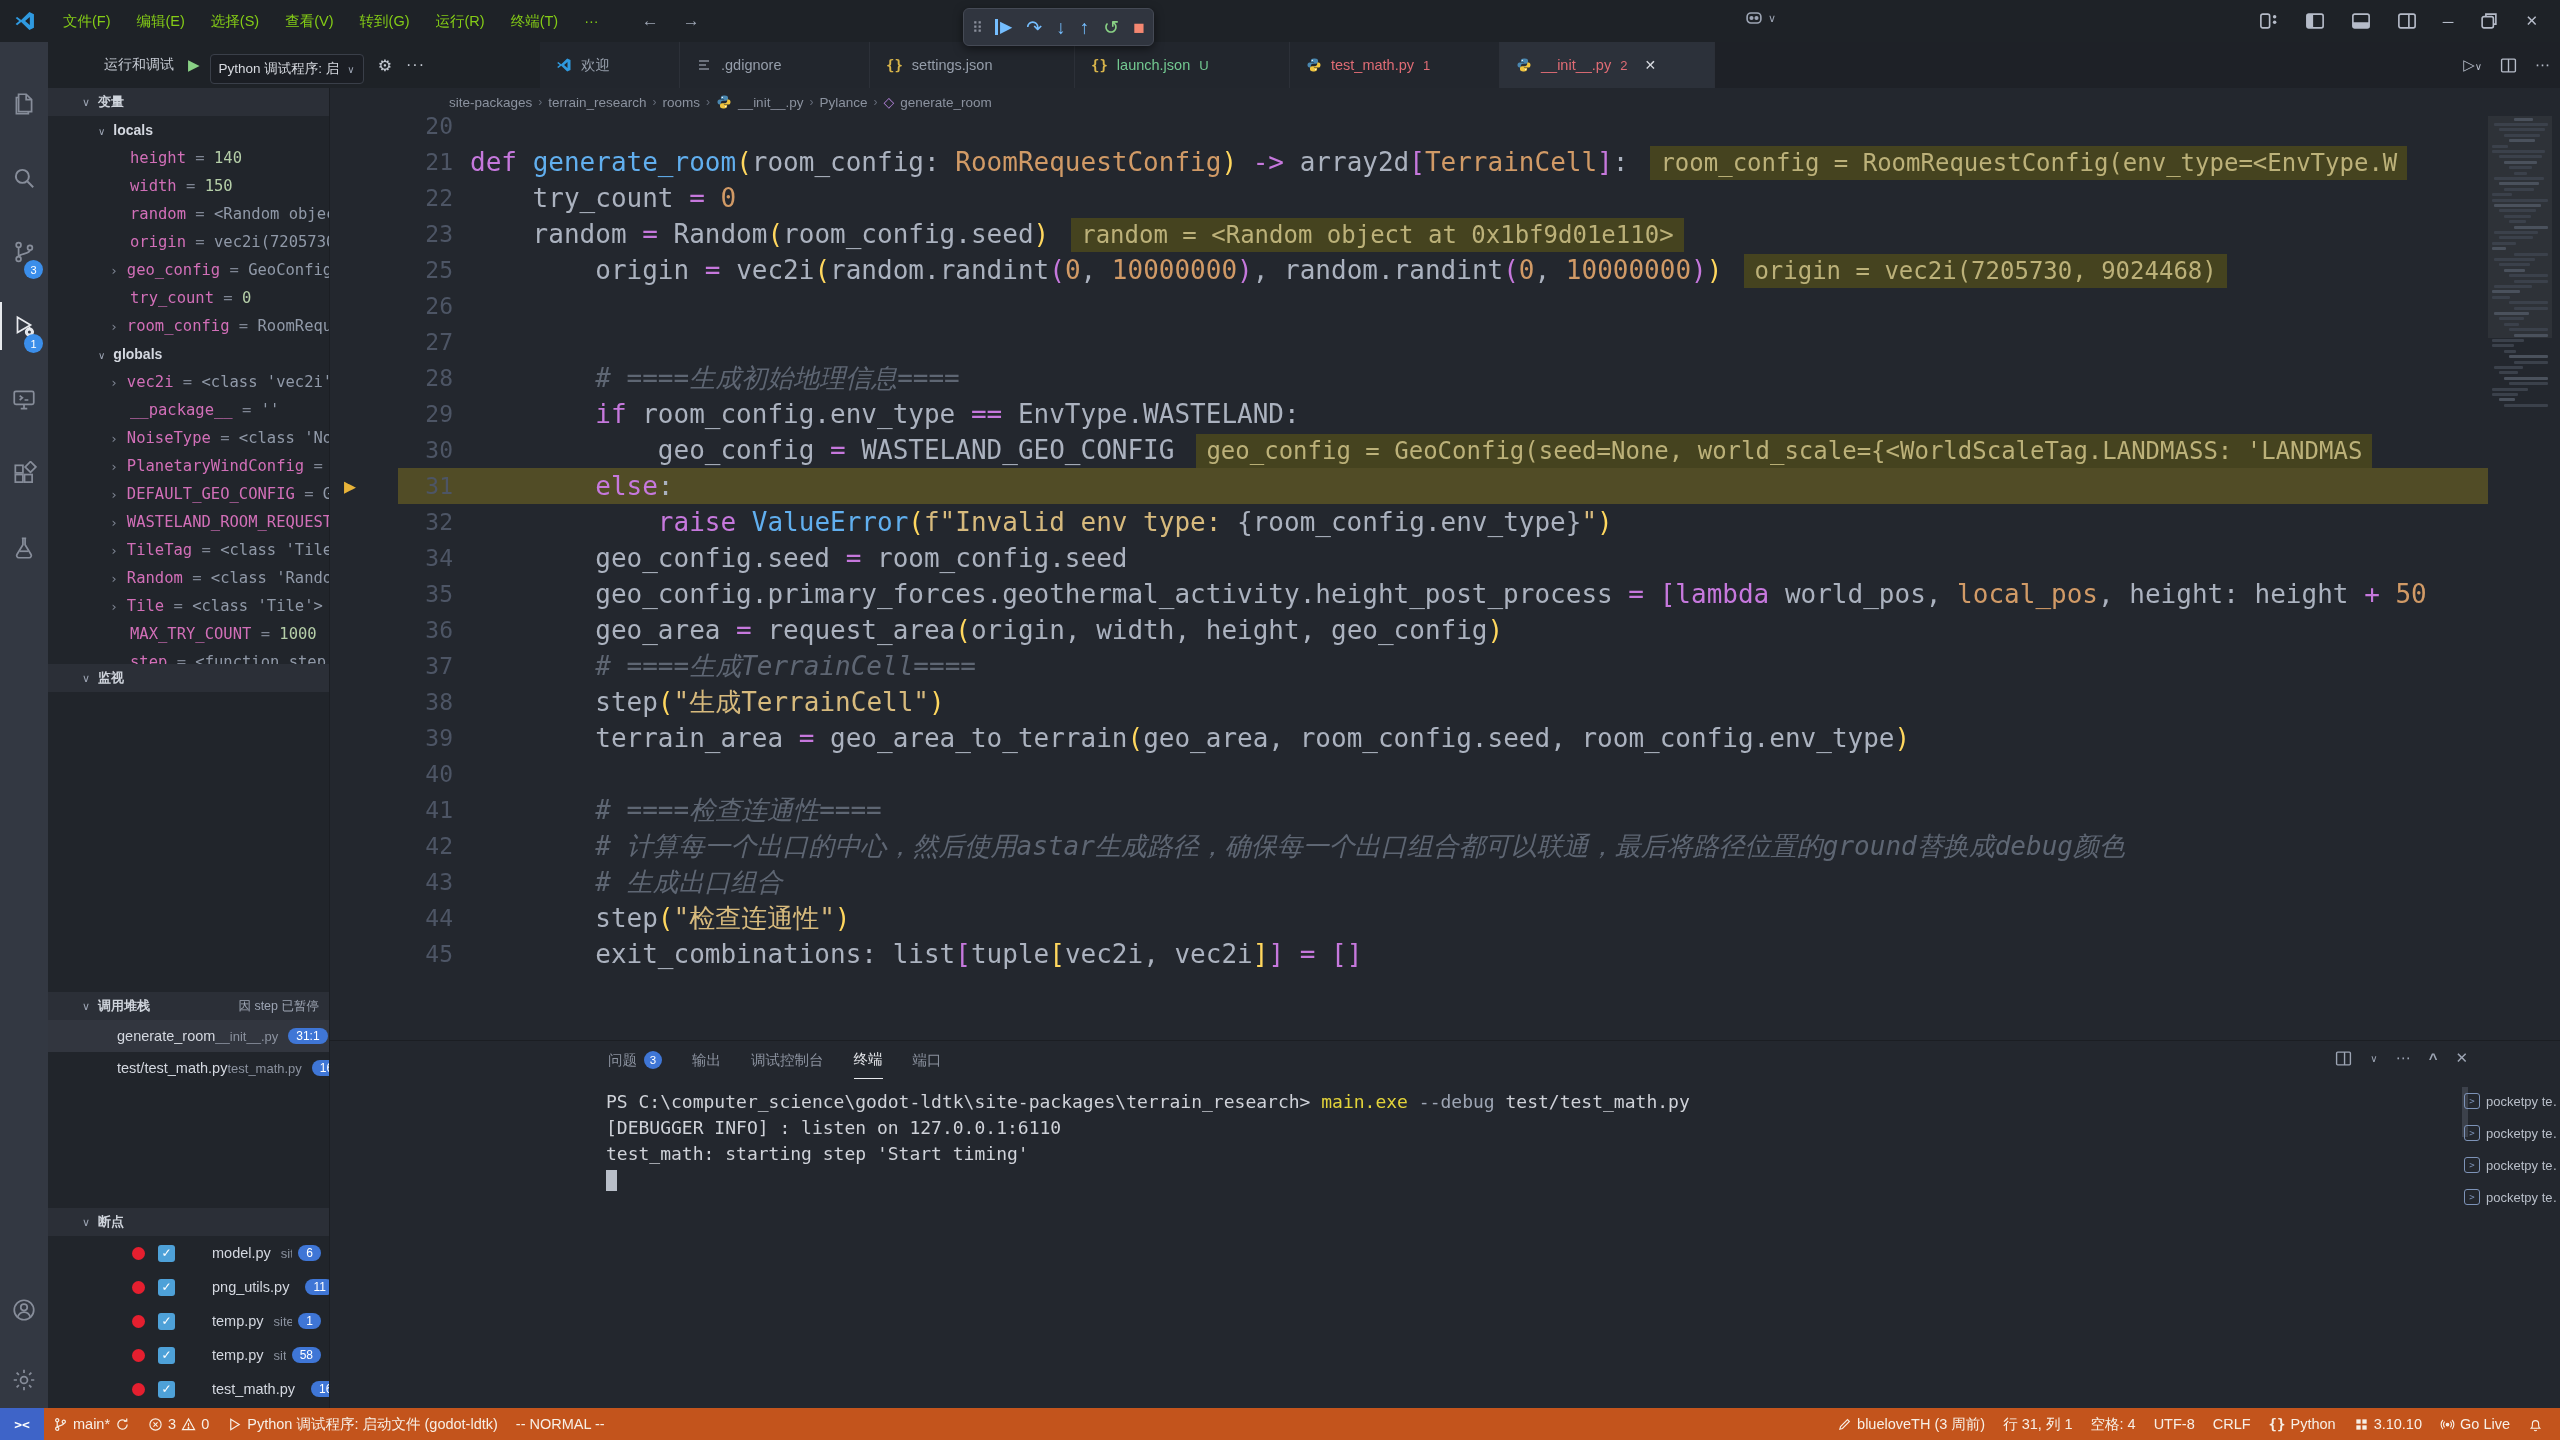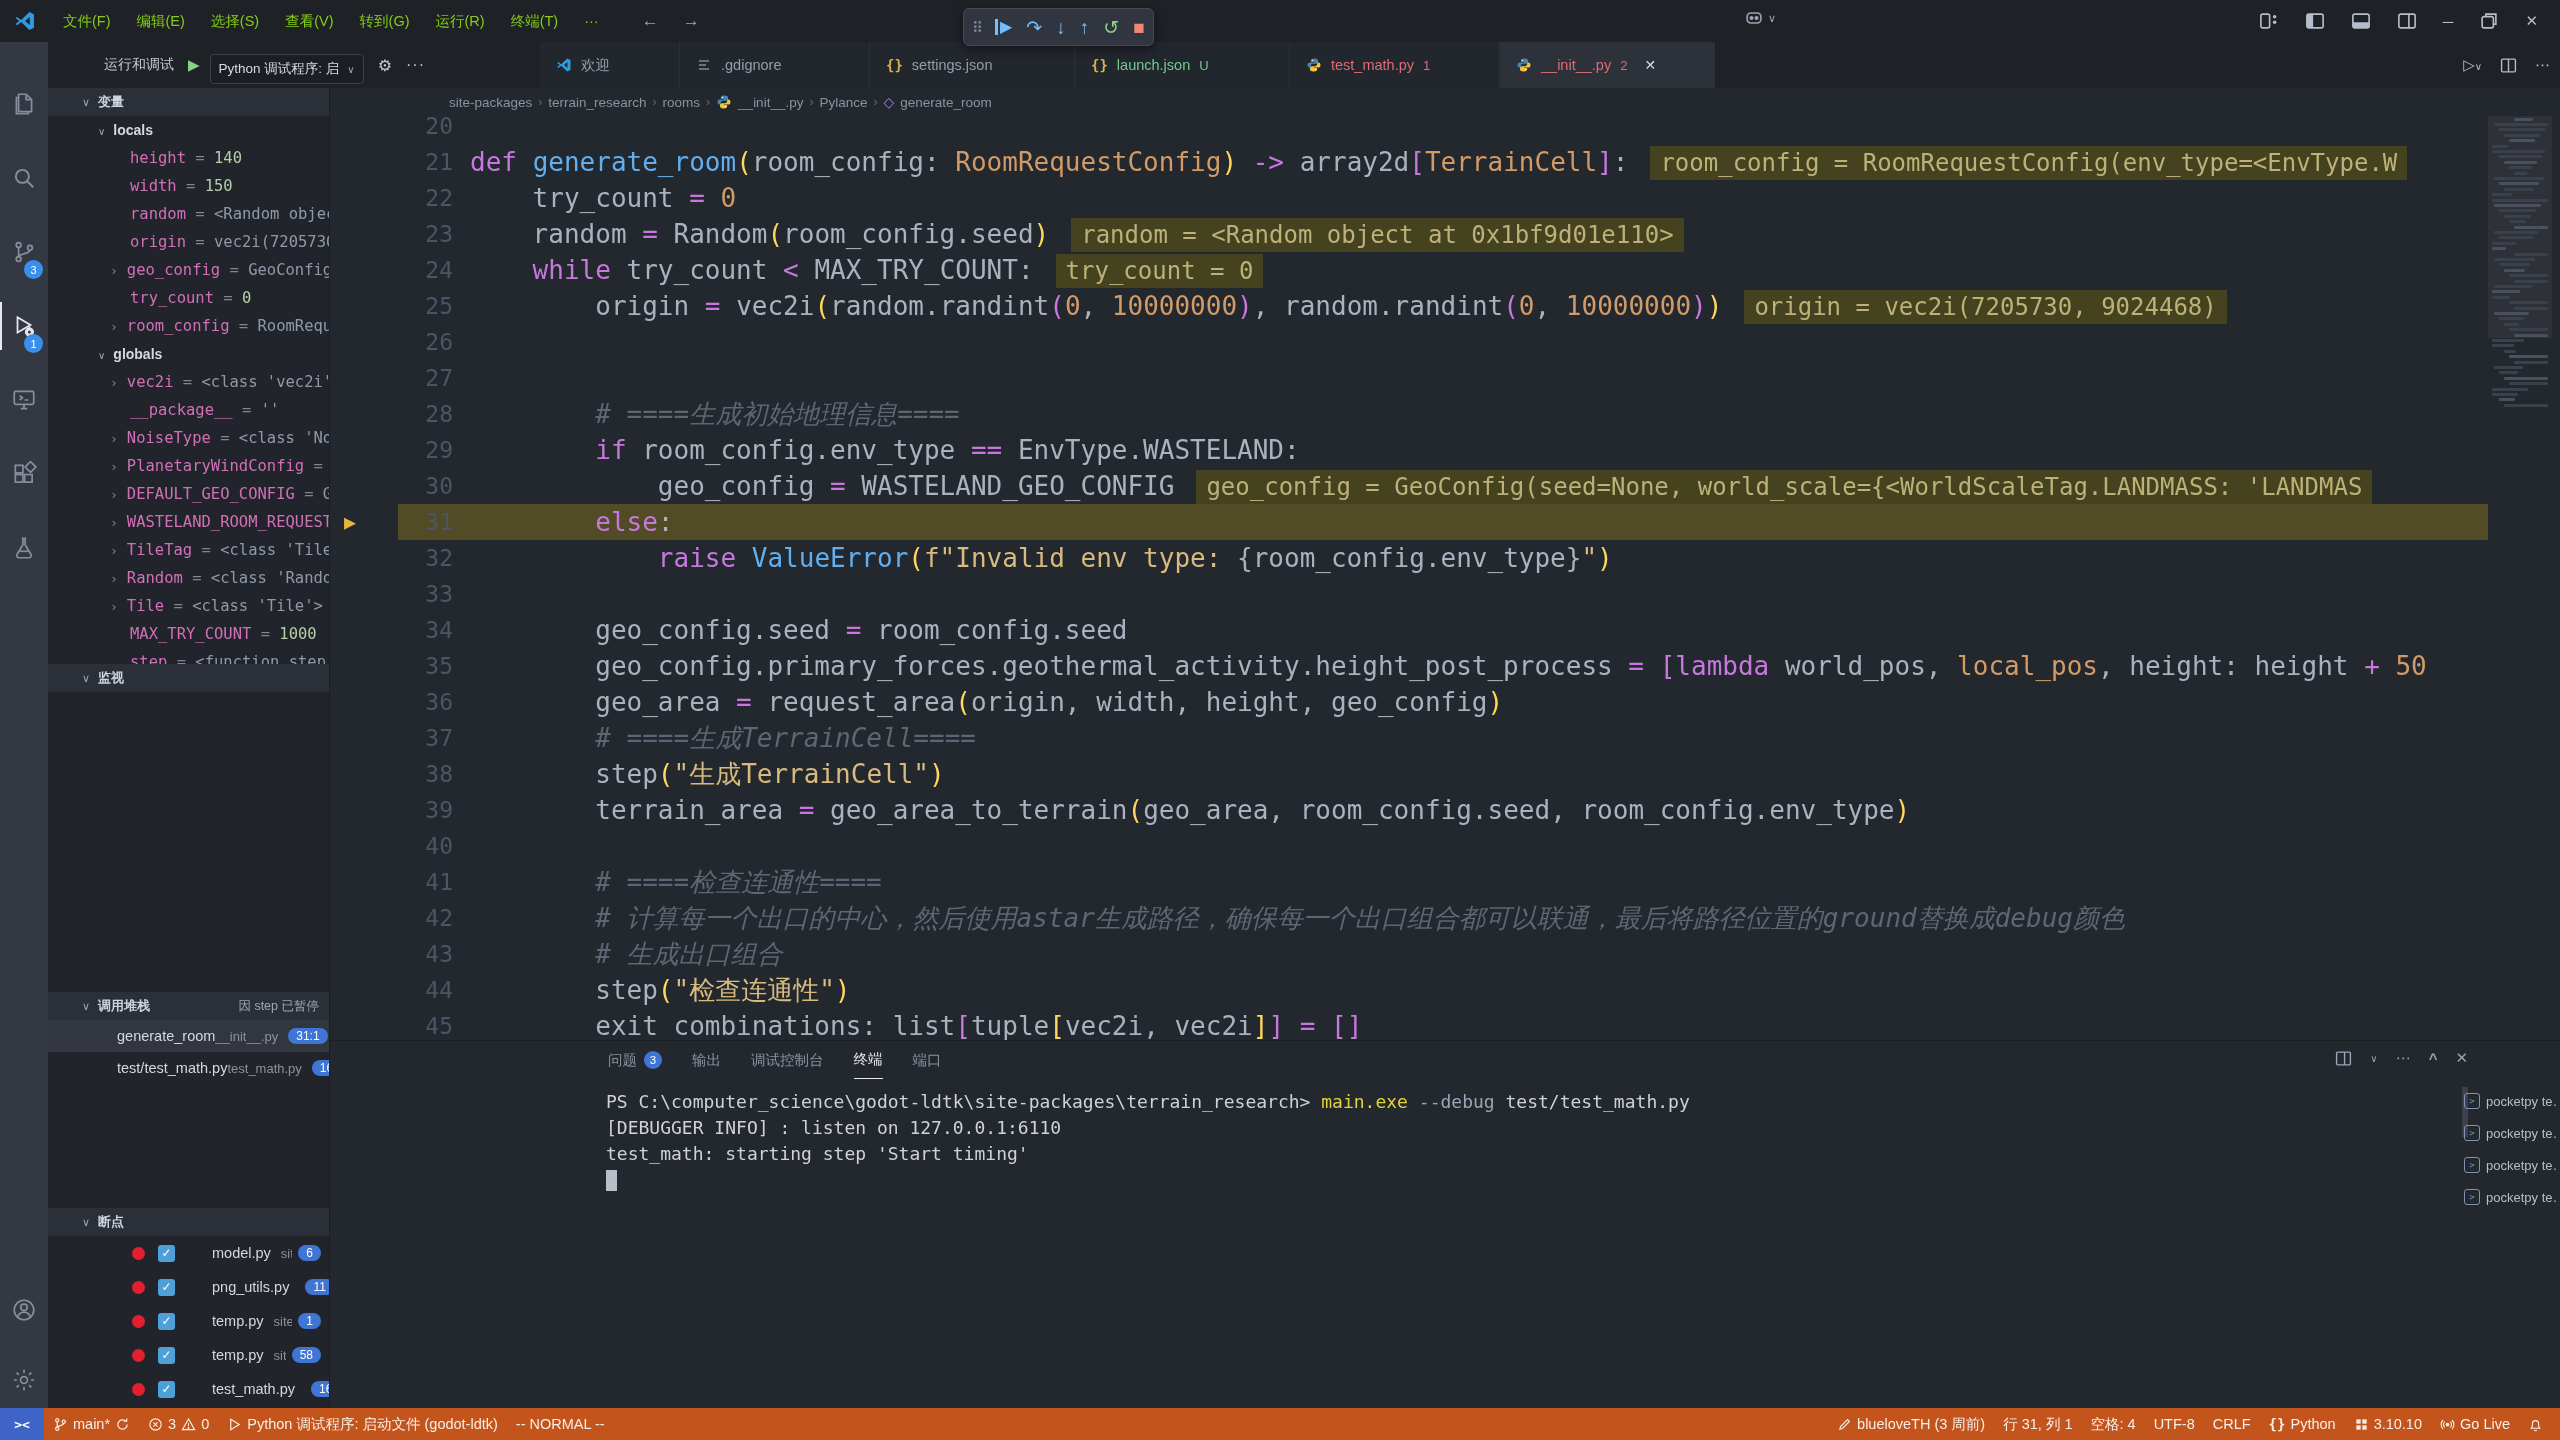--- a/index.html
+++ b/index.html
@@ -371,30 +371,28 @@
         <span>Pylance</span>
         <span class="bc-sep">›</span>
         <span class="bc-meth">◇</span>
         <span>generate_room</span>
       </div>
     <div id="codelines">
         <div class="line"><span class="lnum">20</span><span></span></div>
         <div class="line"><span class="lnum">21</span><span><span class="tk-k">def </span><span class="tk-f">generate_room</span><span class="tk-y">(</span><span class="tk-w">room_config</span><span class="tk-w">: </span><span class="tk-t">RoomRequestConfig</span><span class="tk-y">)</span><span class="tk-k"> -&gt; </span><span class="tk-w">array2d</span><span class="tk-v">[</span><span class="tk-t">TerrainCell</span><span class="tk-v">]</span><span class="tk-w">:</span><span class="chip">room_config = RoomRequestConfig(env_type=&lt;EnvType.W</span></span></div>
         <div class="line"><span class="lnum">22</span><span><span class="tk-w">    try_count </span><span class="tk-k">= </span><span class="tk-n">0</span></span></div>
         <div class="line"><span class="lnum">23</span><span><span class="tk-w">    random </span><span class="tk-k">= </span><span class="tk-w">Random</span><span class="tk-y">(</span><span class="tk-w">room_config.seed</span><span class="tk-y">)</span><span class="chip">random = &lt;Random object at 0x1bf9d01e110&gt;</span></span></div>
-        <div class="line"><span class="lnum">24</span><span><span class="tk-k">    while </span><span class="tk-w">try_count </span><span class="tk-k">&lt; </span><span class="tk-w">MAX_TRY_COUNT</span><span class="tk-w">:</span><span class="chip">try_count = 0</span></span></div>
         <div class="line"><span class="lnum">25</span><span><span class="tk-w">        origin </span><span class="tk-k">= </span><span class="tk-w">vec2i</span><span class="tk-y">(</span><span class="tk-w">random.randint</span><span class="tk-v">(</span><span class="tk-n">0</span><span class="tk-w">, </span><span class="tk-n">10000000</span><span class="tk-v">)</span><span class="tk-w">, </span><span class="tk-w">random.randint</span><span class="tk-v">(</span><span class="tk-n">0</span><span class="tk-w">, </span><span class="tk-n">10000000</span><span class="tk-v">)</span><span class="tk-y">)</span><span class="chip">origin = vec2i(7205730, 9024468)</span></span></div>
         <div class="line"><span class="lnum">26</span></div>
         <div class="line"><span class="lnum">27</span><span></span></div>
         <div class="line"><span class="lnum">28</span><span><span class="tk-c">        # ====生成初始地理信息====</span></span></div>
         <div class="line"><span class="lnum">29</span><span><span class="tk-k">        if </span><span class="tk-w">room_config.env_type </span><span class="tk-k">== </span><span class="tk-w">EnvType.WASTELAND</span><span class="tk-w">:</span></span></div>
         <div class="line"><span class="lnum">30</span><span><span class="tk-w">            geo_config </span><span class="tk-k">= </span><span class="tk-w">WASTELAND_GEO_CONFIG</span><span class="chip">geo_config = GeoConfig(seed=None, world_scale={&lt;WorldScaleTag.LANDMASS: 'LANDMAS</span></span></div>
         <div class="line current"><span class="cur-arrow">▶</span><span class="lnum">31</span><span><span class="tk-k">        else</span><span class="tk-w">:</span></span></div>
         <div class="line"><span class="lnum">32</span><span><span class="tk-k">            raise </span><span class="tk-f">ValueError</span><span class="tk-y">(</span><span class="tk-s">f"Invalid env type: </span><span class="tk-w">{</span><span class="tk-w">room_config.env_type</span><span class="tk-w">}</span><span class="tk-s">"</span><span class="tk-y">)</span></span></div>
-        <div class="line"><span class="lnum">33</span><span></span></div>
         <div class="line"><span class="lnum">34</span><span><span class="tk-w">        geo_config.seed </span><span class="tk-k">= </span><span class="tk-w">room_config.seed</span></span></div>
         <div class="line"><span class="lnum">35</span><span><span class="tk-w">        geo_config.primary_forces.geothermal_activity.height_post_process </span><span class="tk-k">= </span><span class="tk-v">[</span><span class="tk-k">lambda </span><span class="tk-w">world_pos</span><span class="tk-w">, </span><span class="tk-t">local_pos</span><span class="tk-w">, </span><span class="tk-w">height</span><span class="tk-w">: </span><span class="tk-w">height </span><span class="tk-k">+ </span><span class="tk-n">50</span></span></div>
         <div class="line"><span class="lnum">36</span><span><span class="tk-w">        geo_area </span><span class="tk-k">= </span><span class="tk-w">request_area</span><span class="tk-y">(</span><span class="tk-w">origin</span><span class="tk-w">, </span><span class="tk-w">width</span><span class="tk-w">, </span><span class="tk-w">height</span><span class="tk-w">, </span><span class="tk-w">geo_config</span><span class="tk-y">)</span></span></div>
         <div class="line"><span class="lnum">37</span><span><span class="tk-c">        # ====生成TerrainCell====</span></span></div>
         <div class="line"><span class="lnum">38</span><span><span class="tk-w">        step</span><span class="tk-y">(</span><span class="tk-s">"生成TerrainCell"</span><span class="tk-y">)</span></span></div>
         <div class="line"><span class="lnum">39</span><span><span class="tk-w">        terrain_area </span><span class="tk-k">= </span><span class="tk-w">geo_area_to_terrain</span><span class="tk-y">(</span><span class="tk-w">geo_area</span><span class="tk-w">, </span><span class="tk-w">room_config.seed</span><span class="tk-w">, </span><span class="tk-w">room_config.env_type</span><span class="tk-y">)</span></span></div>
         <div class="line"><span class="lnum">40</span><span></span></div>
         <div class="line"><span class="lnum">41</span><span><span class="tk-c">        # ====检查连通性====</span></span></div>
         <div class="line"><span class="lnum">42</span><span><span class="tk-c">        # 计算每一个出口的中心，然后使用astar生成路径，确保每一个出口组合都可以联通，最后将路径位置的ground替换成debug颜色</span></span></div>
         <div class="line"><span class="lnum">43</span><span><span class="tk-c">        # 生成出口组合</span></span></div>

